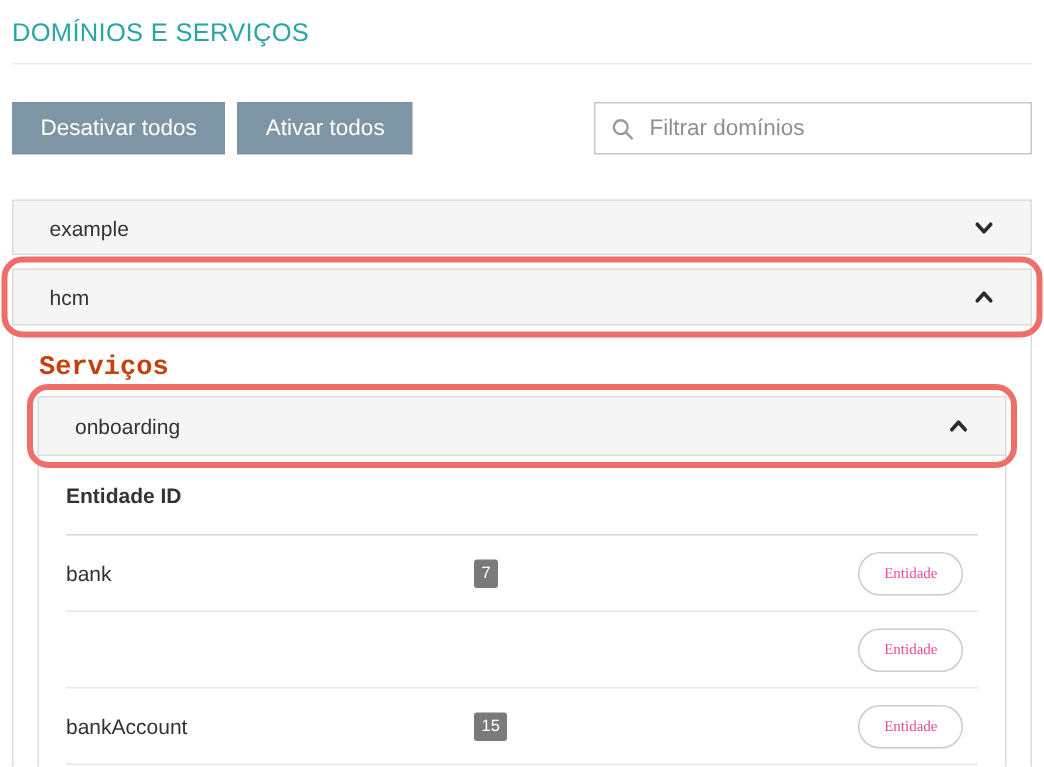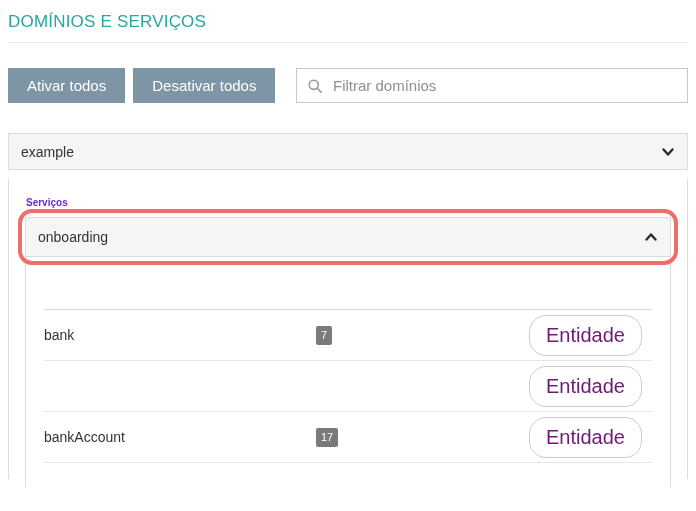--- a/index.html
+++ b/index.html
@@ -19,51 +19,51 @@
   }
   .title-divider { border-bottom: 1px solid #e9e9e9; margin-top: 10px; }
 
   .toolbar { display: flex; align-items: center; gap: 8px; margin-top: 25px; }
   .btn-slate {
     background: var(--button-bg, #7d95a4); color: #fff;
     border: none; height: 35px; padding: 0 19px;
     font-size: 15px; font-family: inherit; cursor: pointer;
   }
   .search-box {
-    margin-left: auto; width: 392px; height: 35px;
+    margin-left: auto; width: 292px; height: 35px;
     border: 1px solid #c7c7c7; background: #fff;
     display: flex; align-items: center; padding: 0 10px; gap: 8px;
   }
   .search-box input {
     border: none; outline: none; flex: 1; font-size: 15px;
     font-family: inherit; color: #333; background: transparent;
   }
   .search-box input::placeholder { color: #8f8f8f; }
 
   .accordion { margin-top: 30px; }
   .acc-header {
     background: #f5f5f5; border: 1px solid #dcdcdc;
     height: 38px; display: flex; align-items: center;
-    justify-content: space-between; padding: 0 12px;
+    justify-content: space-between; padding: 0 24px;
     font-size: 14px; color: #333; cursor: pointer;
   }
   .acc-header.example { height: 37px; margin-bottom: 9px; }
 
   .ring-wrap { position: relative; }
   .hl-ring {
     position: absolute; top: -8px; left: -7px; right: -7px; bottom: -8px;
     border: 4px solid var(--highlight-ring, #ee6e6a);
     border-radius: 14px; pointer-events: none; z-index: 3;
   }
 
   .panel-body {
     border-left: 1px solid #dcdcdc; border-right: 1px solid #dcdcdc;
     background: #fff; padding: 18px 16px 0 16px; height: 300px;
   }
-  .services-label { font-weight: 700; font-size: 10px; color: #6d28d9; margin: 0 0 9px 1px; }
+  .services-label { font-weight: 700; font-size: 18px; color: #c2410c; margin: 0 0 9px 1px; font-family: Liberation Mono, monospace; }
 
   .service-wrap { position: relative; }
   .service-header { height: 40px; }
   .service-body {
     border-left: 1px solid #dcdcdc; border-right: 1px solid #dcdcdc;
     padding: 0 18px; background: #fff; height: 230px;
   }
 
   .t-head {
     display: flex; align-items: center; height: 53px;
@@ -77,36 +77,36 @@
     border-bottom: 1px solid #e6e6e6; font-size: 14px; color: #333;
   }
   .badge {
     display: inline-block; background: var(--badge-bg, #7a7a7a);
     color: #fff; font-size: 11px; line-height: 1;
     padding: 4px 5px; min-width: 10px; text-align: center; border-radius: 2px;
   }
   .btn-entity {
     margin-left: auto; margin-right: 10px;
     background: #fff; border: 1px solid #ccc; border-radius: 17px;
-    padding: 8px 16px; font-size: 20px; color: #701a75;
-    font-family: Liberation Sans, sans-serif; cursor: pointer;
+    padding: 8px 16px; font-size: 10px; color: #ec4899;
+    font-family: Liberation Serif, serif; cursor: pointer;
   }
   .chevron { display: flex; align-items: center; }
 </style>
 </head>
 <body>
 
 <div class="page">
 
   <h1 class="page-title">DOMÍNIOS E SERVIÇOS</h1>
   <div class="title-divider"></div>
 
   <div class="toolbar">
+    <button class="btn-slate">Desativar todos</button>
     <button class="btn-slate">Ativar todos</button>
-    <button class="btn-slate">Desativar todos</button>
     <div class="search-box">
       <span class="chevron">
         <svg width="16" height="16" viewBox="0 0 16 16">
             <circle cx="6.8" cy="6.8" r="4.6" fill="none" stroke="#9a9a9a" stroke-width="1.6"></circle>
             <line x1="10.3" y1="10.3" x2="14.2" y2="14.2" stroke="#9a9a9a" stroke-width="1.6" stroke-linecap="round"></line>
           </svg>
       </span>
       <input type="text" placeholder="Filtrar domínios" style="">
     </div>
   </div>
@@ -116,53 +116,65 @@
     <div class="acc-header example">
       <span>example</span>
       <span class="chevron">
         <svg width="14" height="14" viewBox="0 0 14 14">
             <polyline points="2.5,4.5 7,9.5 11.5,4.5" fill="none" stroke="#2b2b2b" stroke-width="2.4" stroke-linecap="round" stroke-linejoin="round"></polyline>
           </svg>
       </span>
     </div>
 
     <div>
+      <div class="ring-wrap">
+        <div class="acc-header">
+          <span>hcm</span>
+          <span class="chevron">
+            <svg width="14" height="14" viewBox="0 0 14 14">
+                <polyline points="2.5,9.5 7,4.5 11.5,9.5" fill="none" stroke="#2b2b2b" stroke-width="2.4" stroke-linecap="round" stroke-linejoin="round"></polyline>
+              </svg>
+          </span>
+        </div>
+        <div class="hl-ring"></div>
+      </div>
 
       <div class="panel-body">
         <div class="services-label">Serviços</div>
 
         <div class="service-wrap">
           <div class="acc-header service-header">
             <span>onboarding</span>
             <span class="chevron">
               <svg width="14" height="14" viewBox="0 0 14 14">
                   <polyline points="2.5,9.5 7,4.5 11.5,9.5" fill="none" stroke="#2b2b2b" stroke-width="2.4" stroke-linecap="round" stroke-linejoin="round"></polyline>
                 </svg>
             </span>
           </div>
           <div class="hl-ring"></div>
         </div>
 
         <div class="service-body">
           <div class="t-head">
+            <span class="col-entity">Entidade ID</span>
           </div>
 
           <div class="t-row">
             <span class="col-entity">bank</span>
             <span class="col-campos"><span class="badge">7</span></span>
             <button class="btn-entity">Entidade</button>
           </div>
 
           <div class="t-row">
             <button class="btn-entity">Entidade</button>
           </div>
 
           <div class="t-row">
             <span class="col-entity">bankAccount</span>
-            <span class="col-campos"><span class="badge">17</span></span>
+            <span class="col-campos"><span class="badge">15</span></span>
             <button class="btn-entity">Entidade</button>
           </div>
         </div>
       </div>
     </div>
 
   </div>
 </div>
 
 </body></html>

